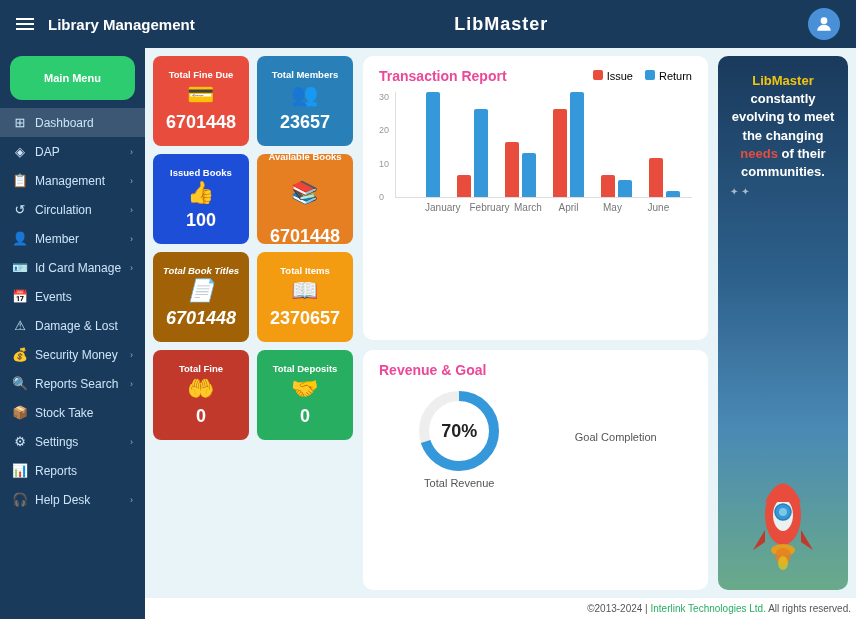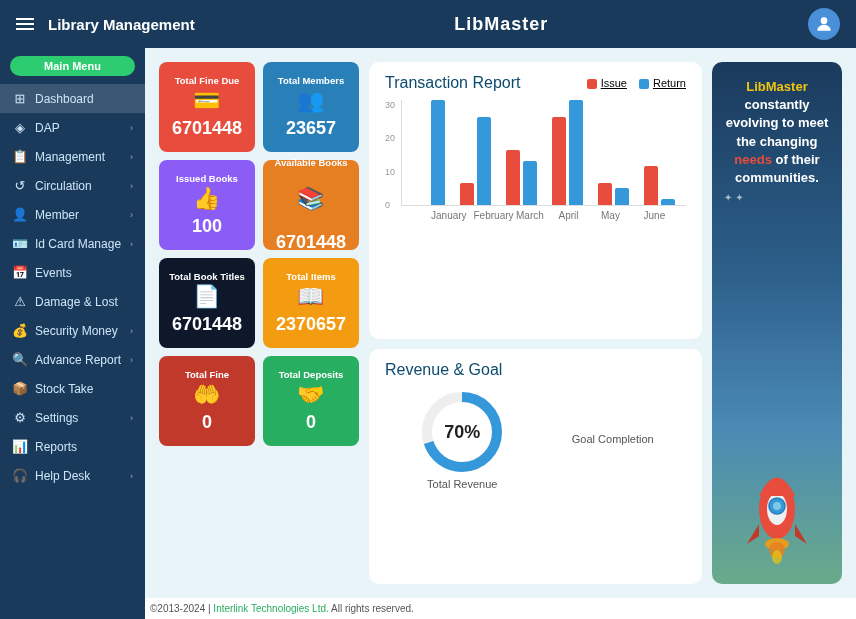--- a/index.html
+++ b/index.html
@@ -76,21 +76,21 @@
       flex-shrink: 0;
       overflow-y: auto;
       display: flex;
       flex-direction: column;
     }
     .sidebar-menu-label {
       background: #2ecc71;
       color: white;
       font-size: 11px;
       font-weight: 600;
-      padding: 4px 10px;
+      padding: 16px 10px;
       border-radius: 12px;
       margin: 8px 10px;
       text-align: center;
     }
     .sidebar-item {
       display: flex;
       align-items: center;
       justify-content: space-between;
       padding: 7px 12px;
       color: #cce4f7;
@@ -122,21 +122,21 @@
       background: #e8f4f8;
       overflow-y: auto;
       display: flex;
       flex-direction: column;
     }
 
     
     .dashboard {
       display: flex;
       gap: 10px;
-      padding: 14px;
+      padding: 8px;
       flex: 1;
     }
 
     
     .stats-grid {
       display: grid;
       grid-template-columns: 1fr 1fr;
       grid-template-rows: repeat(4, 90px);
       gap: 8px;
       width: 200px;
@@ -161,23 +161,23 @@
       font-weight: 600;
       text-align: center;
       margin-bottom: 2px;
     }
     .stat-card-value {
       font-size: 18px;
       font-weight: 700;
     }
     .card-red { background: #e74c3c; }
     .card-blue { background: #2980b9; }
-    .card-olive { background: #8b5cf6; }
+    .card-olive { background: #1d4ed8; }
     .card-orange { background: #e67e22; gap: 16px; }
-    .card-steelblue { background: #0f172a; }
+    .card-steelblue { background: #a16207; font-style: italic; }
     .card-amber { background: #f39c12; }
     .card-crimson { background: #c0392b; }
     .card-green { background: #27ae60; }
 
     
     .right-panels {
       flex: 1;
       display: flex;
       flex-direction: column;
       gap: 10px;
@@ -190,35 +190,34 @@
       padding: 12px 16px;
       flex: 1.2;
     }
     .panel-header {
       display: flex;
       align-items: center;
       justify-content: space-between;
       margin-bottom: 8px;
     }
     .panel-title {
-      font-size: 16px;
-      font-weight: 400;
-      color: #0c4a6e;
+      font-size: 14px;
+      font-weight: 700;
+      color: #ec4899;
     }
     .legend {
       display: flex;
       gap: 12px;
       align-items: center;
       font-size: 11px;
     }
     .legend-item {
       display: flex;
-      align-items: flex-end;
+      align-items: flex-start;
       gap: 4px;
-      text-decoration: underline;
     }
     .legend-dot {
       width: 10px;
       height: 10px;
       border-radius: 2px;
     }
     .legend-dot.issue { background: #e74c3c; }
     .legend-dot.return { background: #3498db; }
     .chart-y-labels {
       display: flex;
@@ -330,21 +329,21 @@
     .rocket-area {
       display: flex;
       justify-content: center;
       align-items: flex-end;
       flex: 1;
     }
 
     
     .footer {
       background: white;
-      text-align: left;
+      text-align: right;
       font-size: 10px;
       color: #555;
       padding: 5px;
       flex-shrink: 0;
     }
     .footer a { color: #27ae60; text-decoration: none; }
   </style>
 </head>
 <body>
 
@@ -431,21 +430,21 @@
         <div class="sidebar-item">
     <div class="sidebar-item-left">
       <span class="sidebar-icon">💰</span>
       <span>Security Money</span>
     </div>
     <span class="sidebar-chevron">›</span>
   </div>
         <div class="sidebar-item">
     <div class="sidebar-item-left">
       <span class="sidebar-icon">🔍</span>
-      <span>Advance Report</span>
+      <span>Reports Search</span>
     </div>
     <span class="sidebar-chevron">›</span>
   </div>
         <div class="sidebar-item">
     <div class="sidebar-item-left">
       <span class="sidebar-icon">📦</span>
       <span>Stock Take</span>
     </div>
 
   </div>

